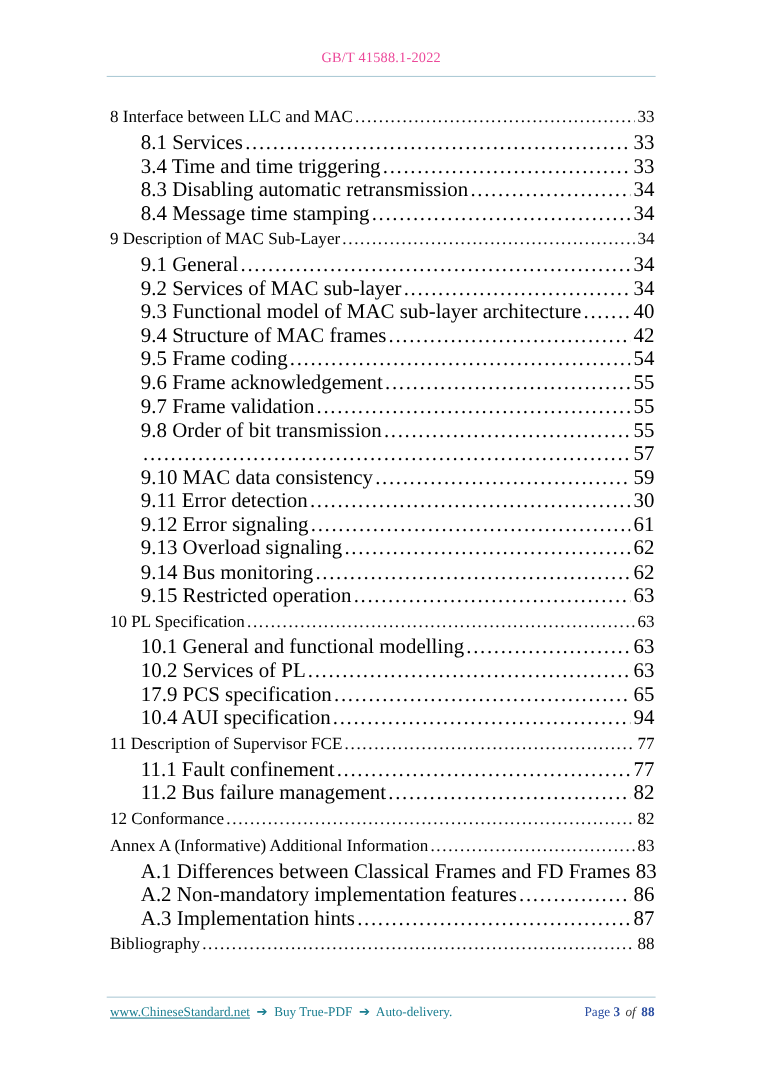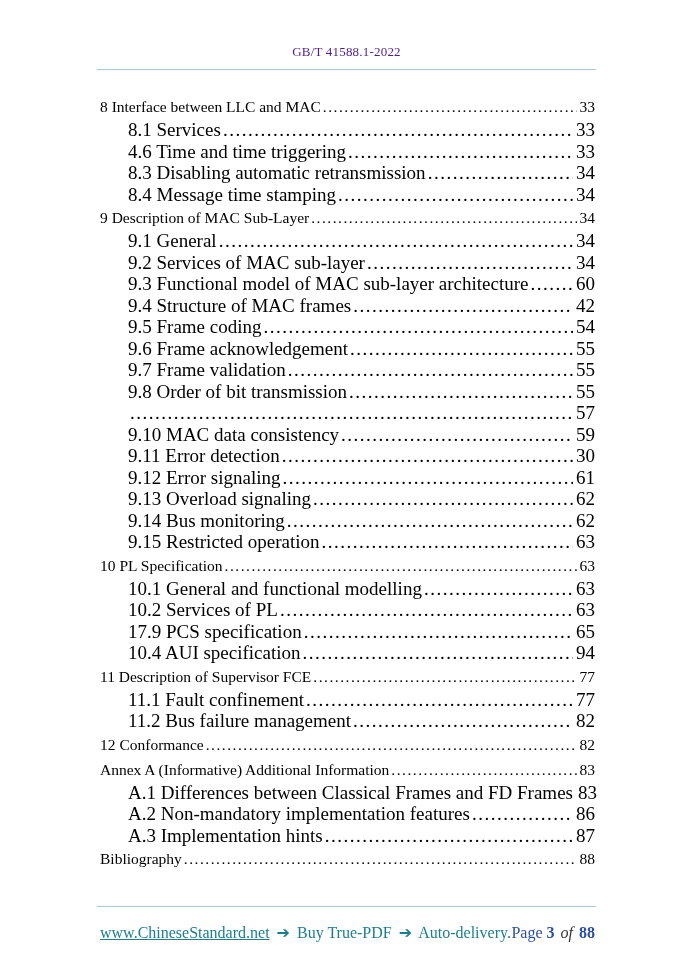--- a/index.html
+++ b/index.html
@@ -22,21 +22,21 @@
   }
 
   
   .doc-header {
     position: absolute;
     top: 44px;
     left: 97px;
     right: 97px;
     text-align: center;
     font-size: 13px;
-    color: #4c1d95;
+    color: #ec4899;
     letter-spacing: 0.2px;
   }
   .header-rule {
     position: absolute;
     top: 69px;
     left: 97px;
     right: 97px;
     border-top: 1px solid #aecbd6;
   }
 
@@ -91,22 +91,21 @@
     border-top: 1px solid #aecbd6;
   }
   .doc-footer {
     position: absolute;
     top: 913px;
     left: 100px;
     right: 98px;
     display: flex;
     justify-content: space-between;
     align-items: baseline;
-    font-size: 16px;
-    margin-top: 10px;
+    font-size: 12px;
   }
   .footer-left {
     color: #1b7e90;
   }
   .footer-link {
     color: #1b7e90;
     text-decoration: underline;
     cursor: pointer;
   }
   .footer-arrow {
@@ -139,21 +138,21 @@
         <span class="toc-label">8 Interface between LLC and MAC</span>
         <span class="toc-dots"></span>
         <span class="toc-page">33</span>
       </div>
       <div class="toc-entry level-2">
         <span class="toc-label">8.1 Services</span>
         <span class="toc-dots"></span>
         <span class="toc-page">33</span>
       </div>
       <div class="toc-entry level-2">
-        <span class="toc-label">4.6 Time and time triggering</span>
+        <span class="toc-label">3.4 Time and time triggering</span>
         <span class="toc-dots"></span>
         <span class="toc-page">33</span>
       </div>
       <div class="toc-entry level-2">
         <span class="toc-label">8.3 Disabling automatic retransmission</span>
         <span class="toc-dots"></span>
         <span class="toc-page">34</span>
       </div>
       <div class="toc-entry level-2">
         <span class="toc-label">8.4 Message time stamping</span>
@@ -171,21 +170,21 @@
         <span class="toc-page">34</span>
       </div>
       <div class="toc-entry level-2">
         <span class="toc-label">9.2 Services of MAC sub-layer</span>
         <span class="toc-dots"></span>
         <span class="toc-page">34</span>
       </div>
       <div class="toc-entry level-2">
         <span class="toc-label">9.3 Functional model of MAC sub-layer architecture</span>
         <span class="toc-dots"></span>
-        <span class="toc-page">60</span>
+        <span class="toc-page">40</span>
       </div>
       <div class="toc-entry level-2">
         <span class="toc-label">9.4 Structure of MAC frames</span>
         <span class="toc-dots"></span>
         <span class="toc-page">42</span>
       </div>
       <div class="toc-entry level-2">
         <span class="toc-label">9.5 Frame coding</span>
         <span class="toc-dots"></span>
         <span class="toc-page">54</span>

